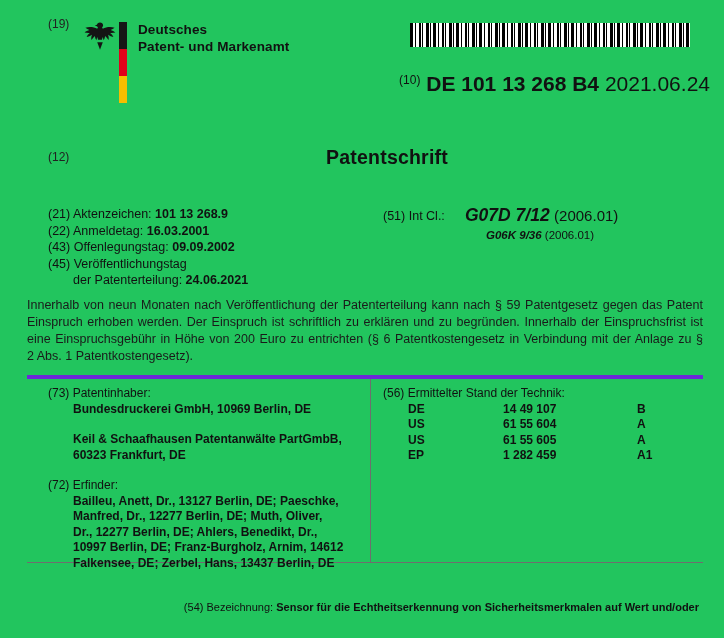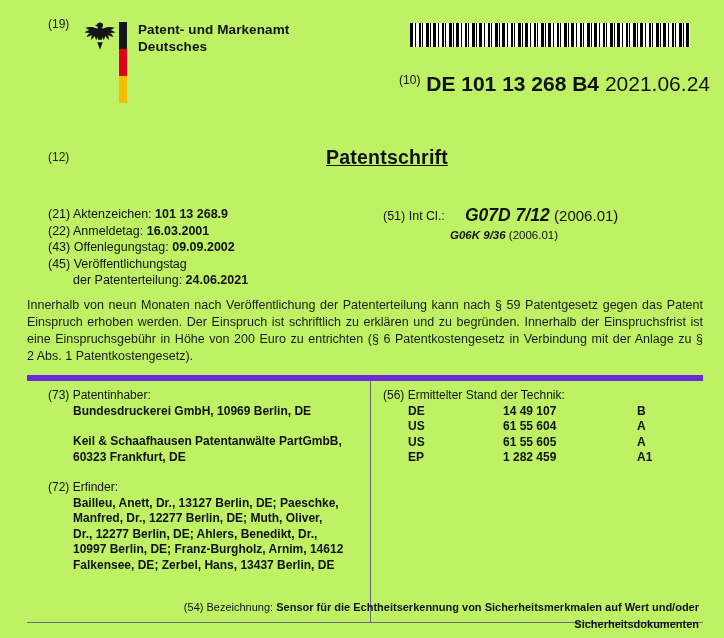--- a/index.html
+++ b/index.html
@@ -1,17 +1,17 @@
 <!DOCTYPE html>
 <html><head>
 <meta charset="utf-8">
 <style>
   html,body { margin:0; padding:0; background:#fff; }
   .page {
-    position:relative; width:724px; height:638px; background:#bef264;
+    position:relative; width:724px; height:638px; background:#22c55e;
     font-family:"Liberation Sans","DejaVu Sans",sans-serif; color:#111;
     overflow:hidden;
   }
   .abs { position:absolute; }
   .b  { font-weight:bold; }
   .bi { font-weight:bold; font-style:italic; }
 
   
   .ref-small { font-size:12px; color:#222; }
   .flagbar { left:119px; top:22px; width:8px; height:81px; }
@@ -23,39 +23,39 @@
       #000 0 3px,  #fff 3px 5px,
       #000 5px 6px,  #fff 6px 9px,
       #000 9px 11px, #fff 11px 12px,
       #000 12px 13px,#fff 13px 16px,
       #000 16px 19px,#fff 19px 20px,
       #000 20px 21px,#fff 21px 23px);
   }
   .publine { top:72px; right:14px; font-size:21px; white-space:nowrap;text-align:right; }
   .publine .sup { font-size:12px; position:relative; top:-7px; }
 
-  .doctitle { left:50px; top:146px; width:674px; text-align:center; font-size:19.5px; font-weight:bold; letter-spacing:.2px;text-decoration:underline; }
+  .doctitle { left:50px; top:146px; width:674px; text-align:center; font-size:19.5px; font-weight:bold; letter-spacing:.2px; }
 
   
   .biblio { left:48px; top:206px; font-size:12.5px; line-height:16.5px; white-space:nowrap; }
   .indent25 { margin-left:25px; }
 
   .intcl-label { left:383px; top:209px; font-size:12.5px; }
   .intcl-main  { left:465px; top:205px; white-space:nowrap; }
   .intcl-main .cls { font-size:17.5px; }
   .intcl-main .ver { font-size:15px; }
-  .intcl-sub   { left:450px; top:229px; font-size:11.5px; white-space:nowrap; }
+  .intcl-sub   { left:486px; top:229px; font-size:11.5px; white-space:nowrap; }
 
   
   .notice { left:27px; top:297px; width:676px; font-size:12.5px; line-height:17px; color:#1a1a1a; }
   .jl { text-align:justify; text-align-last:justify; }
 
   
-  .cols { left:27px; top:375px; width:676px; height:248px; box-sizing:border-box;
-          border-top:6px solid #6d28d9; border-bottom:1px solid #6e6e6e; display:flex;
+  .cols { left:27px; top:375px; width:676px; height:188px; box-sizing:border-box;
+          border-top:4px solid #6d28d9; border-bottom:1px solid #6e6e6e; display:flex;
           font-size:12px; line-height:15.5px; }
   .colL { width:343px; box-sizing:border-box; padding:7px 6px 0 21px; }
   .colR { flex:1; box-sizing:border-box; border-left:1px solid #6e6e6e; padding:7px 6px 0 12px; }
   .group { margin-bottom:15px; }
   .gline { white-space:nowrap; }
   .srow { display:flex; width:262px; font-weight:bold; margin-left:25px; }
   .scountry { width:95px; }
   .snum { width:114px; text-align:left; }
   .skind { margin-left:20px; }
   .stable { margin-top:0; }
@@ -79,22 +79,22 @@
     </svg>
   </div>
 
   <div class="abs flagbar">
     <div style="background-color: rgb(22, 22, 22);"></div>
     <div style="background-color: rgb(225, 0, 26);"></div>
     <div style="background-color: rgb(245, 190, 0);"></div>
   </div>
 
   <div class="abs office">
+    <div>Deutsches</div>
     <div>Patent- und Markenamt</div>
-    <div>Deutsches</div>
   </div>
 
   <div class="abs barcode"></div>
 
   <div class="abs publine">
     <span class="sup">(10)</span>
     <span class="b">DE 101 13 268 B4</span>
     <span>2021.06.24</span>
   </div>
 
@@ -202,16 +202,15 @@
       </div>
     </div>
   </div>
 
   <div class="abs bez">
     <div>
       <span>(54)</span>
       <span>Bezeichnung:</span>
       <span class="b">Sensor für die Echtheitserkennung von Sicherheitsmerkmalen auf Wert und/oder</span>
     </div>
-    <div class="cont b">Sicherheitsdokumenten</div>
   </div>
 
 </div>
 
 </body></html>

